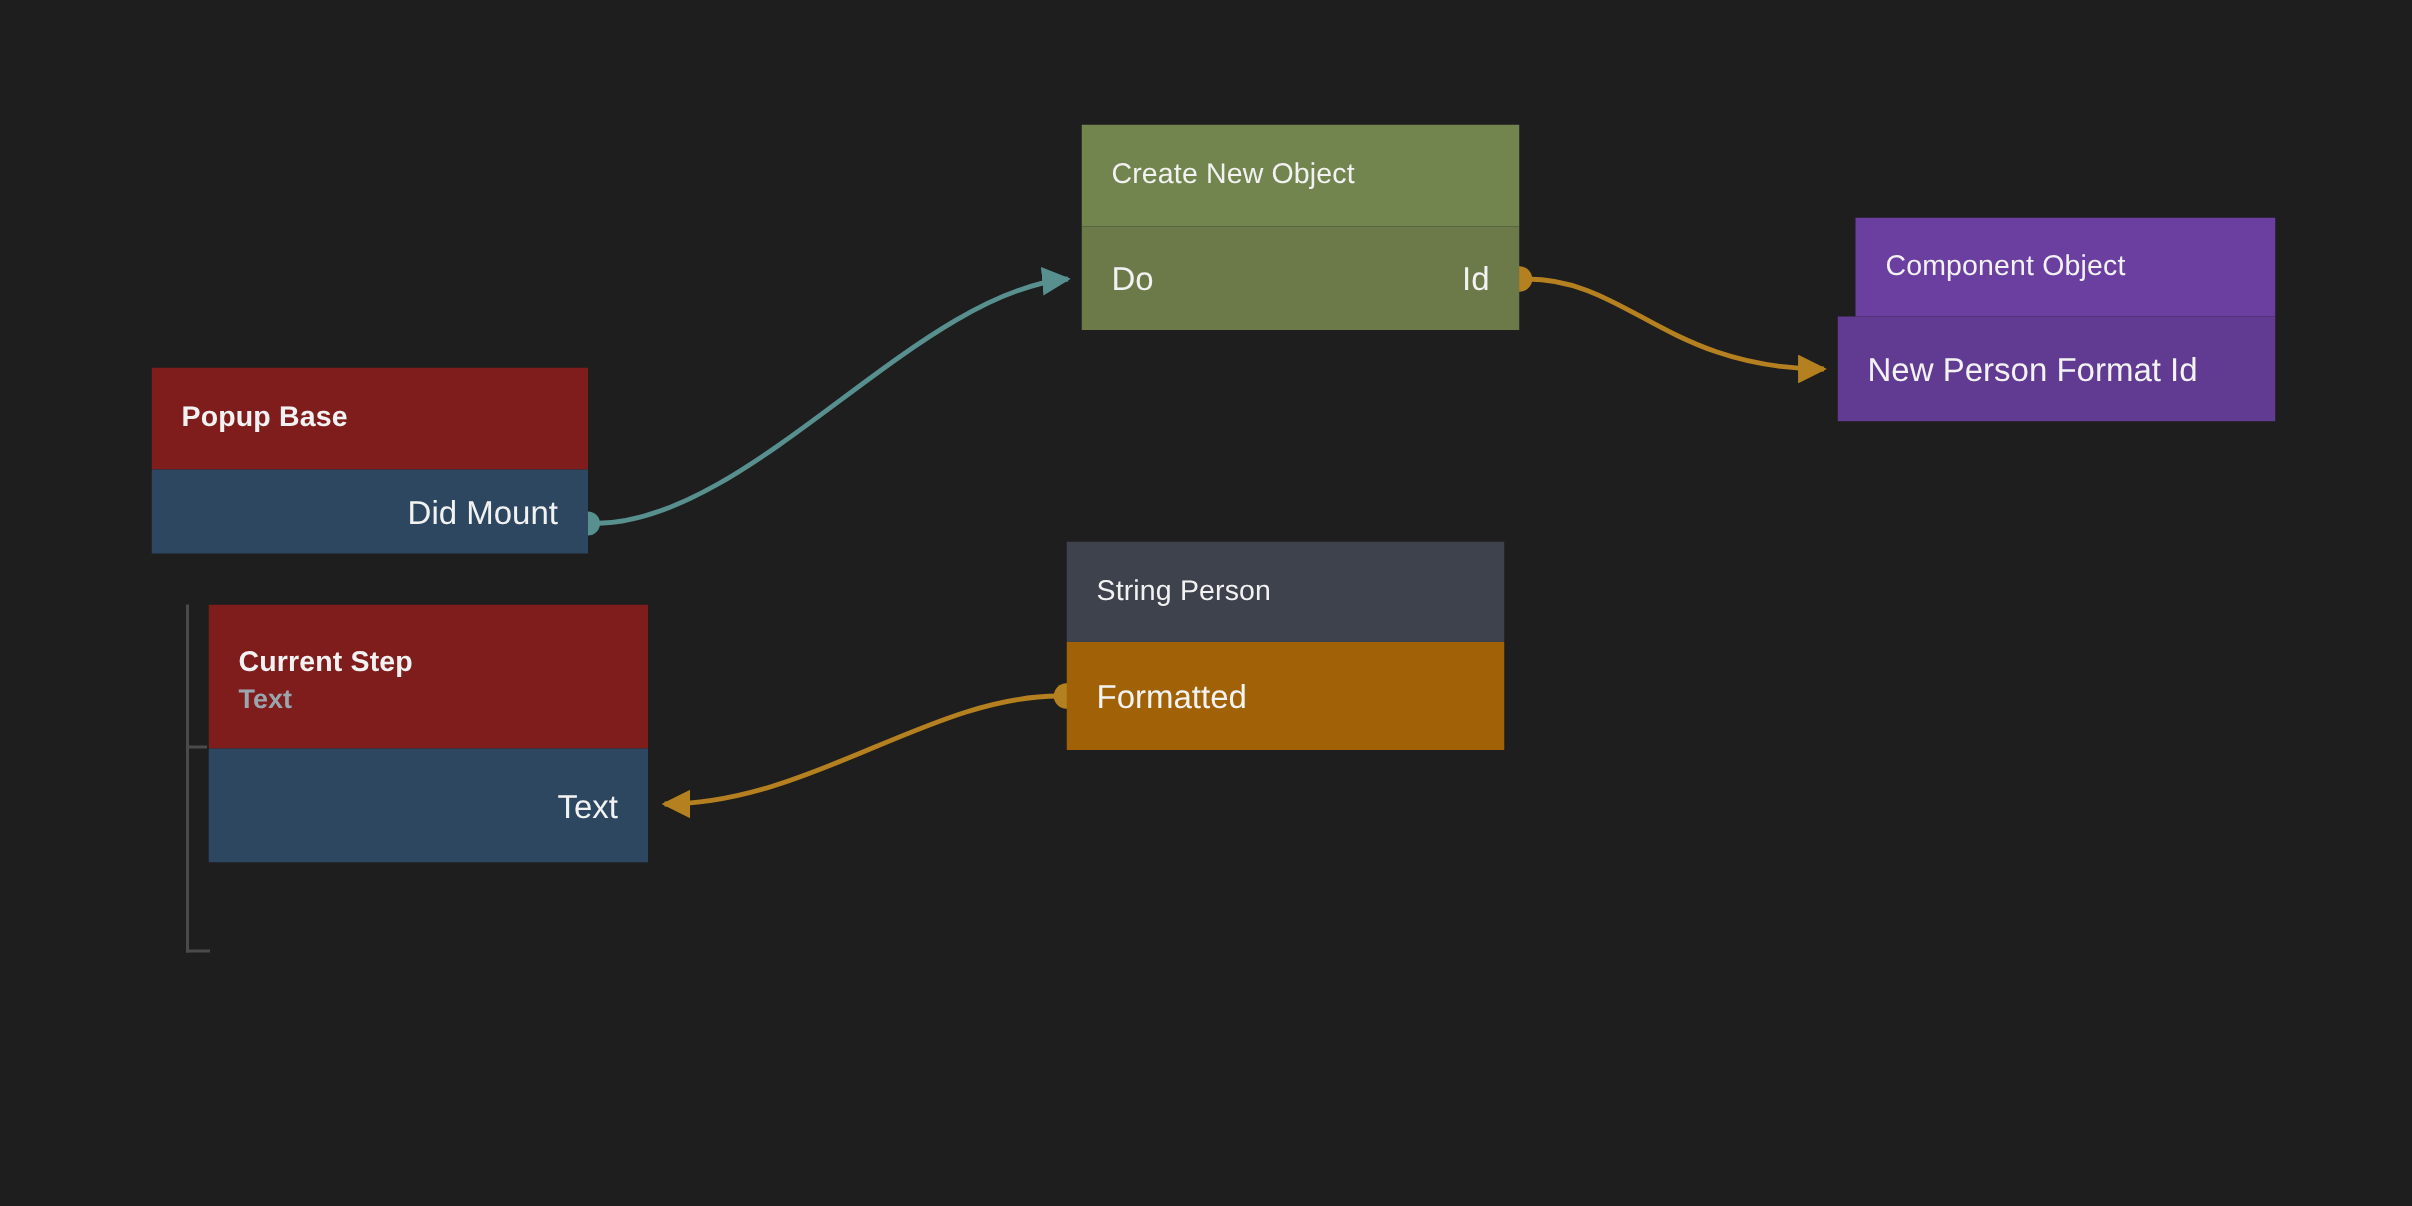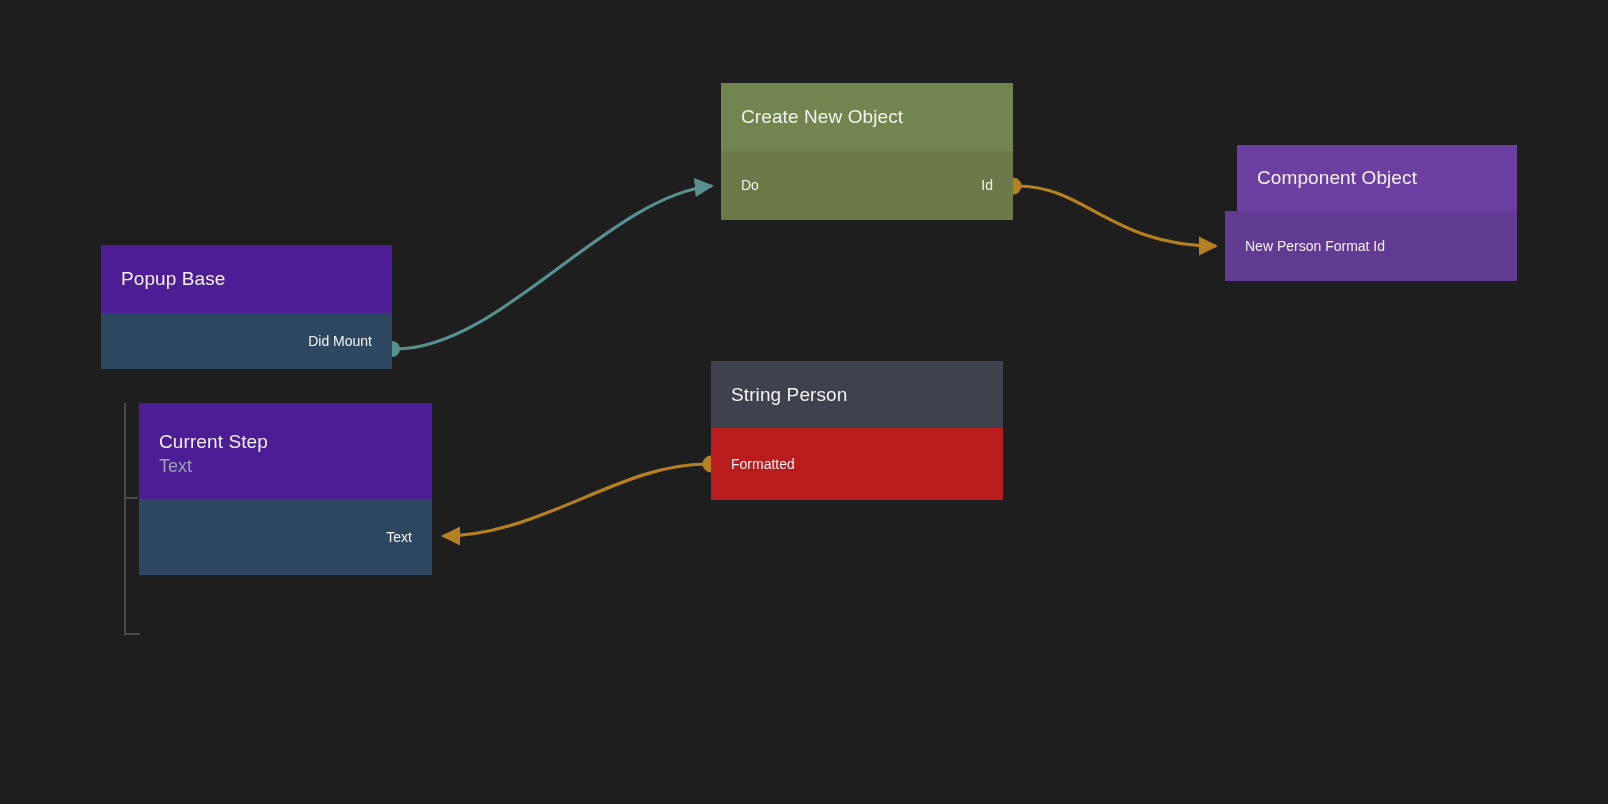--- a/index.html
+++ b/index.html
@@ -57,43 +57,43 @@
   }
   .port-row {
     box-sizing: border-box;
     display: flex;
     align-items: center;
     padding: 0 20px;
     height: 100%;
   }
   .port-label {
     color: #f2f2f2;
-    font-size: 14px;
+    font-size: 22px;
     line-height: 23px;
     white-space: nowrap;
   }
   .port-row.split {
     justify-content: space-between;
   }
   .port-row.right {
     justify-content: flex-end;
   }
   .port-row.left {
     justify-content: flex-start;
   }
 
   
-  .n-blue  .node-header { background: #4c1d95; }
+  .n-blue  .node-header { background: #7f1d1d; font-weight: bold; }
   .n-blue  .node-body   { background: #2e4760; }
   .n-green .node-header { background: #73854f; }
   .n-green .node-body   { background: #6b7a48; }
   .n-purple .node-header{ background: #6b3fa0; }
   .n-purple .node-body  { background: #613a91; }
   .n-gray  .node-header { background: #3e424d; }
-  .n-gray  .node-body   { background: #b91c1c; }
+  .n-gray  .node-body   { background: #a16207; }
 
   
   .tree-line {
     position: absolute;
     background: #4a4a4a;
   }
 </style>
 </head>
 <body>
 

